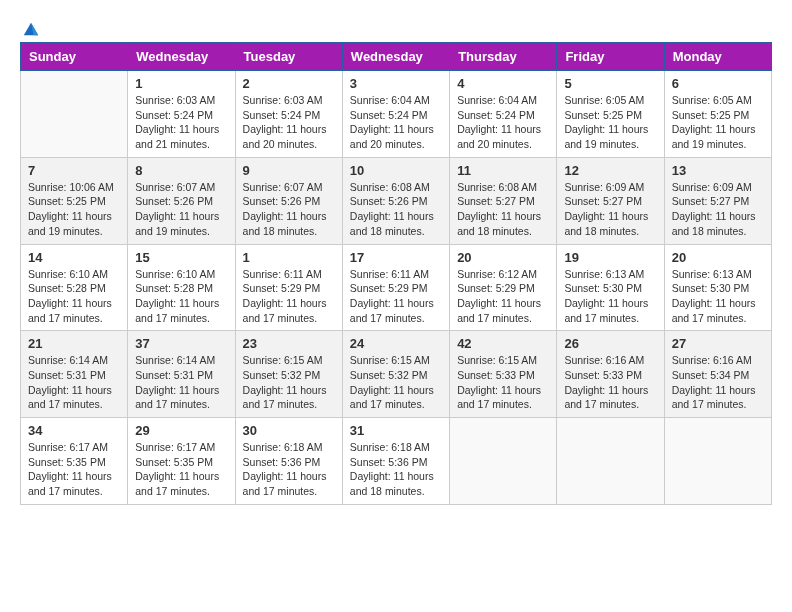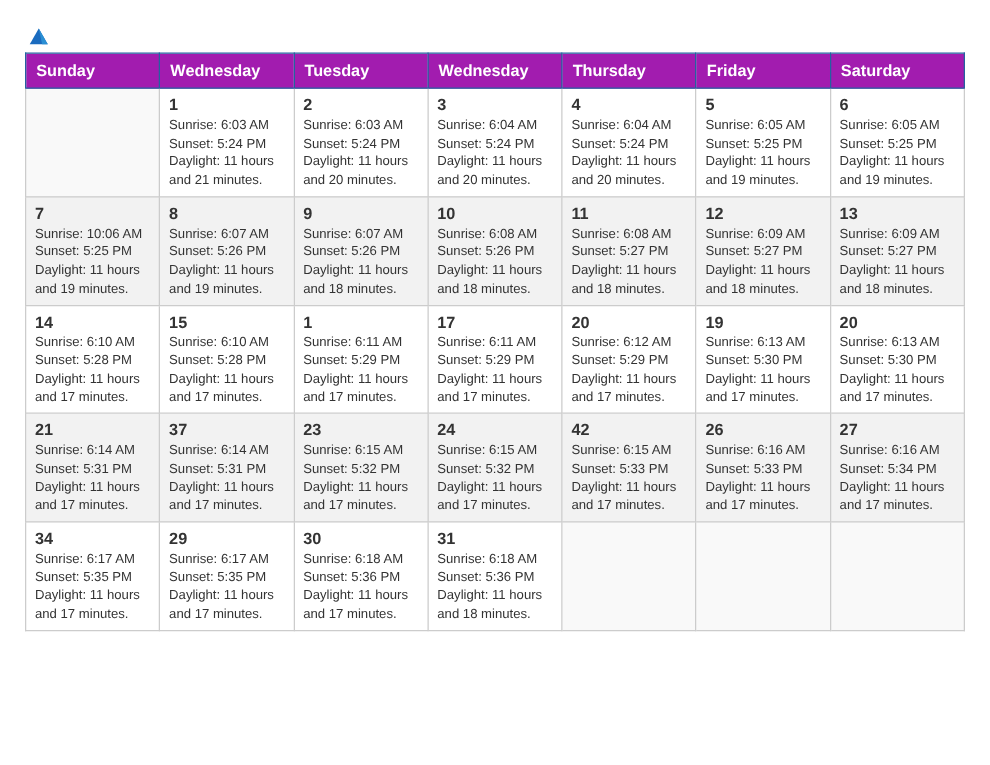--- a/index.html
+++ b/index.html
@@ -114,21 +114,21 @@
 
   <table class="calendar">
     <thead>
       <tr>
       <th>Sunday</th>
           <th>Wednesday</th>
           <th>Tuesday</th>
           <th>Wednesday</th>
           <th>Thursday</th>
           <th>Friday</th>
-          <th>Saturday</th>
+          <th>Monday</th>
         </tr>
     </thead>
     <tbody id="calendar-body">
     <tr>
           <td class="empty"></td>
           <td>
         <span class="day-num">1</span>
         <div class="day-info">
           <span>Sunrise: 6:03 AM</span><br>
           <span>Sunset: 5:24 PM</span><br>

